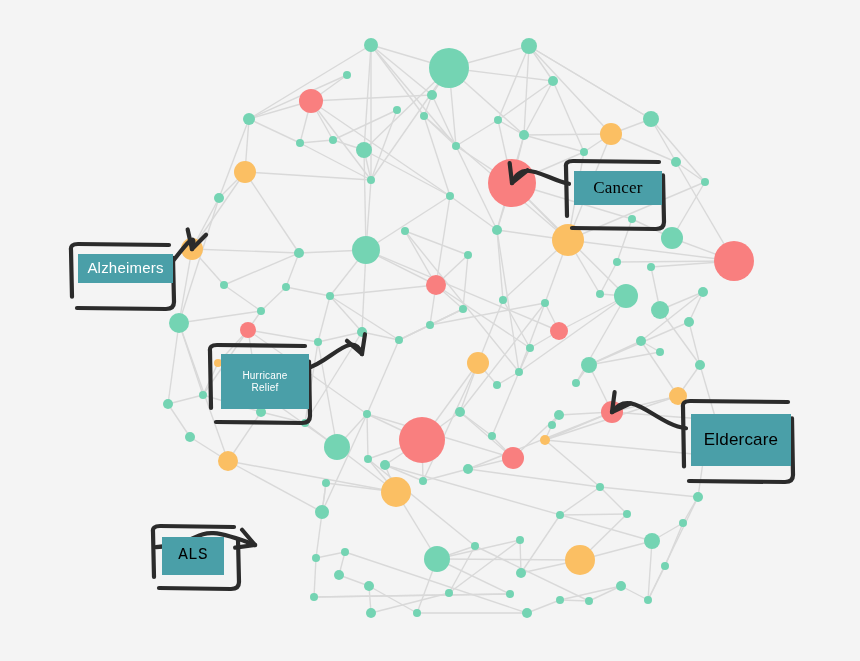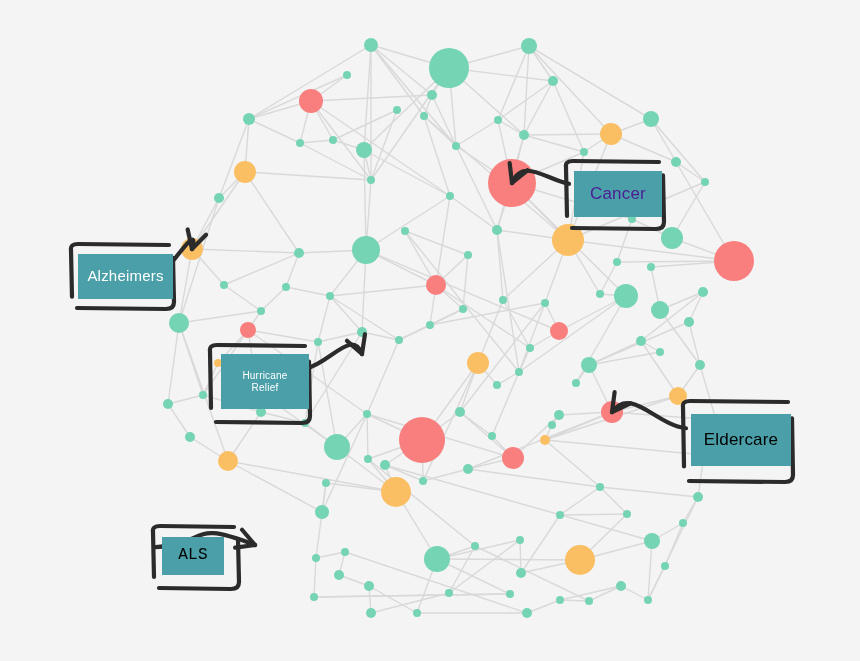--- a/index.html
+++ b/index.html
@@ -452,24 +452,24 @@
           <path d="M 792 418.26 L 793 475 Q 793 482 785 482 L 689 481" fill="none" stroke="#2b2b2b" stroke-width="4.2" stroke-linecap="round" stroke-linejoin="round"></path>
         </g>
         <g>
           <path d="M 154 577 L 153 532 Q 152 526 160 526 L 234 527" fill="none" stroke="#2b2b2b" stroke-width="4.2" stroke-linecap="round" stroke-linejoin="round"></path>
           <path d="M 238 539.3 L 239 582 Q 239 589 231 589 L 159 588" fill="none" stroke="#2b2b2b" stroke-width="4.2" stroke-linecap="round" stroke-linejoin="round"></path>
         </g>
       </g>
   </svg>
 
   <div class="callout" style="left: 70px; top: 243px; width: 105px; height: 67px;">
-    <div class="plate" style="left: 8px; top: 11px; width: 95px; height: 45px; font-size: 15px; background: rgb(74, 159, 168); color: rgb(255, 255, 255);">Alzheimers</div>
+    <div class="plate" style="left: 8px; top: 11px; width: 95px; height: 29px; font-size: 15px; background: rgb(74, 159, 168); color: rgb(255, 255, 255);">Alzheimers</div>
   </div>
   <div class="callout" style="left: 565px; top: 160px; width: 100px; height: 70px;">
-    <div class="plate" style="left: 9px; top: 11px; width: 88px; height: 46px; font-size: 17px; background: rgb(74, 159, 168); color: #4c1d95;">Cancer</div>
+    <div class="plate" style="left: 9px; top: 11px; width: 88px; height: 34px; font-size: 17px; background: rgb(74, 159, 168); color: #000000; font-family: Liberation Serif, serif;">Cancer</div>
   </div>
   <div class="callout" style="left: 209px; top: 344px; width: 102px; height: 80px;">
     <div class="plate" style="left: 12px; top: 10px; width: 88px; height: 55px; font-size: 10px; background: rgb(74, 159, 168); color: rgb(255, 255, 255);">Hurricane
 Relief</div>
   </div>
   <div class="callout" style="left: 682px; top: 400px; width: 112px; height: 83px;">
     <div class="plate" style="left: 9px; top: 14px; width: 100px; height: 52px; font-size: 17px; background: rgb(74, 159, 168); color: #000000;">Eldercare</div>
   </div>
   <div class="callout" style="left: 152px; top: 525px; width: 88px; height: 65px;">
     <div class="plate" style="left: 10px; top: 12px; width: 62px; height: 38px; font-size: 16px; background: rgb(74, 159, 168); color: #000000; font-family: Liberation Mono, monospace;">ALS</div>

